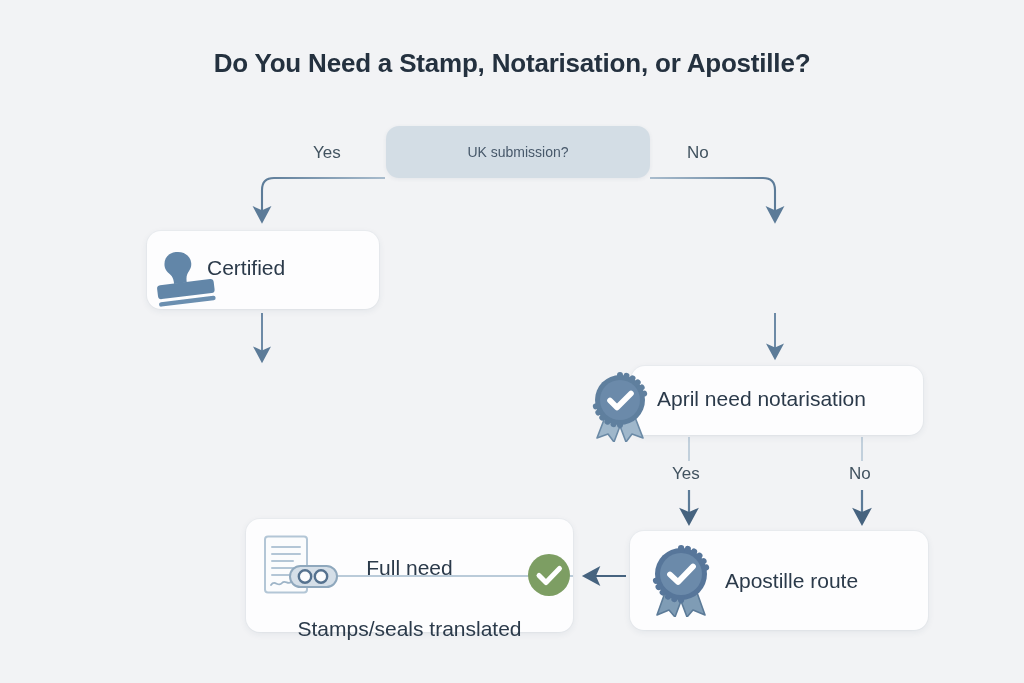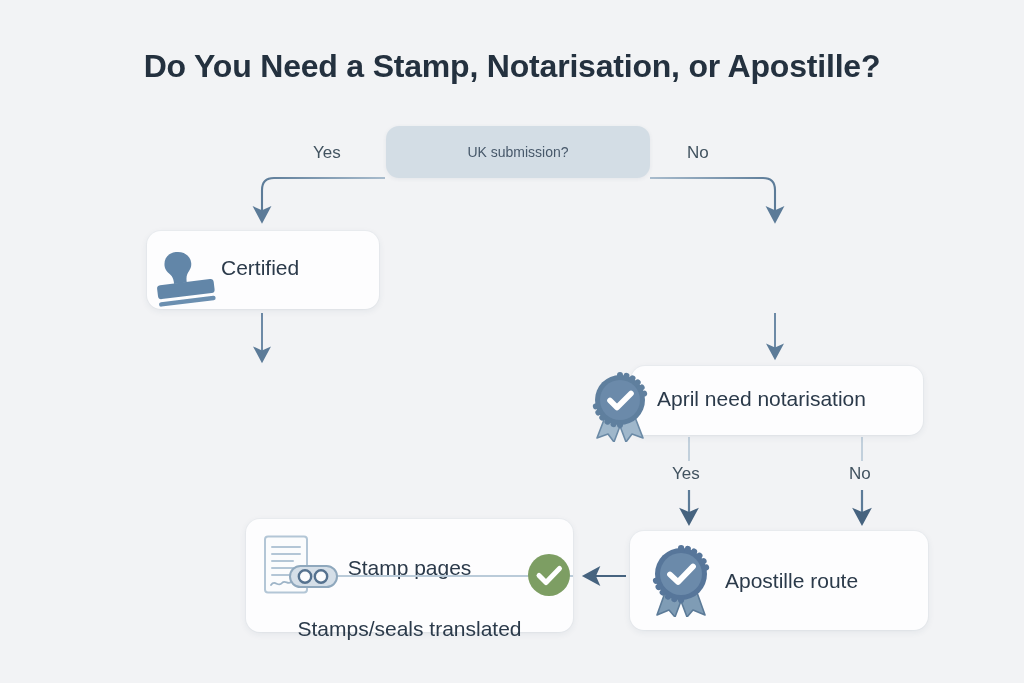--- a/index.html
+++ b/index.html
@@ -10,21 +10,21 @@
     color:#2d3c4d;
     overflow:hidden;
     position:relative;
   }
   #stage{position:absolute;inset:0;}
 
   
   .title{
     position:absolute;left:0;top:48px;width:1024px;
     text-align:center;
-    font-size:32px;font-weight:700;letter-spacing:-0.2px;
+    font-size:26px;font-weight:700;letter-spacing:-0.2px;
     color:#24313f;
   }
 
   
   #wires{position:absolute;left:0;top:0;width:1024px;height:683px;}
 
   
   .node{
     position:absolute;
     background:#fdfdfe;
@@ -47,21 +47,21 @@
   }
   .decision .label{font-size:14px;color:#47586a;white-space:nowrap;}
 
   
   .branch-label{
     position:absolute;font-size:17px;color:#41525f;white-space:nowrap;
   }
 
   
   #node-certified{left:147px;top:231px;width:232px;height:78px;}
-  #node-certified .label{position:absolute;left:74px;top:26px;}
+  #node-certified .label{position:absolute;left:60px;top:26px;}
 
   #node-overseas{left:658px;top:231px;width:233px;height:78px;}
   #node-overseas .label{position:absolute;left:18px;top:26px;}
 
   #node-notarisation{left:631px;top:366px;width:292px;height:69px;}
   #node-notarisation .label{position:absolute;left:26px;top:22px;}
 
   #node-apostille{left:630px;top:531px;width:298px;height:99px;}
   #node-apostille .label{position:absolute;left:95px;top:39px;}
 
@@ -205,21 +205,21 @@
         <rect x="30" y="0" width="6.2" height="58" rx="3.1" transform="rotate(60 33 29)"></rect>
         <rect x="30" y="0" width="6.2" height="58" rx="3.1" transform="rotate(75 33 29)"></rect>
         <rect x="30" y="0" width="6.2" height="58" rx="3.1" transform="rotate(0 33 29)"></rect>
       </g>
     </g>
     <circle cx="33" cy="29" r="21" fill="#6b8aaa"></circle>
     <path d="M22,29.5 L30,37 L45,21.5" fill="none" stroke="#ffffff" stroke-width="5.8" stroke-linecap="round" stroke-linejoin="round"></path>
   </svg>
 
   <div class="node" id="node-output">
-    <div class="out-top">Stamp pages</div>
+    <div class="out-top">Full need</div>
     <div class="out-bottom">Stamps/seals translated</div>
   </div>
 
   <svg style="position:absolute;left:246px;top:519px;width:327px;height:113px;" viewBox="0 0 327 113" xmlns="http://www.w3.org/2000/svg">
     <line x1="44" y1="57" x2="327" y2="57" stroke="#bacbd9" stroke-width="2"></line>
   </svg>
 
   <svg class="icon" id="icon-document" viewBox="0 0 80 60" xmlns="http://www.w3.org/2000/svg">
     <rect x="2" y="1.5" width="42" height="56" rx="3" fill="#fbfcfd" stroke="#b3c6d6" stroke-width="2"></rect>
     <g stroke="#b3c6d6" stroke-width="2" stroke-linecap="round">

